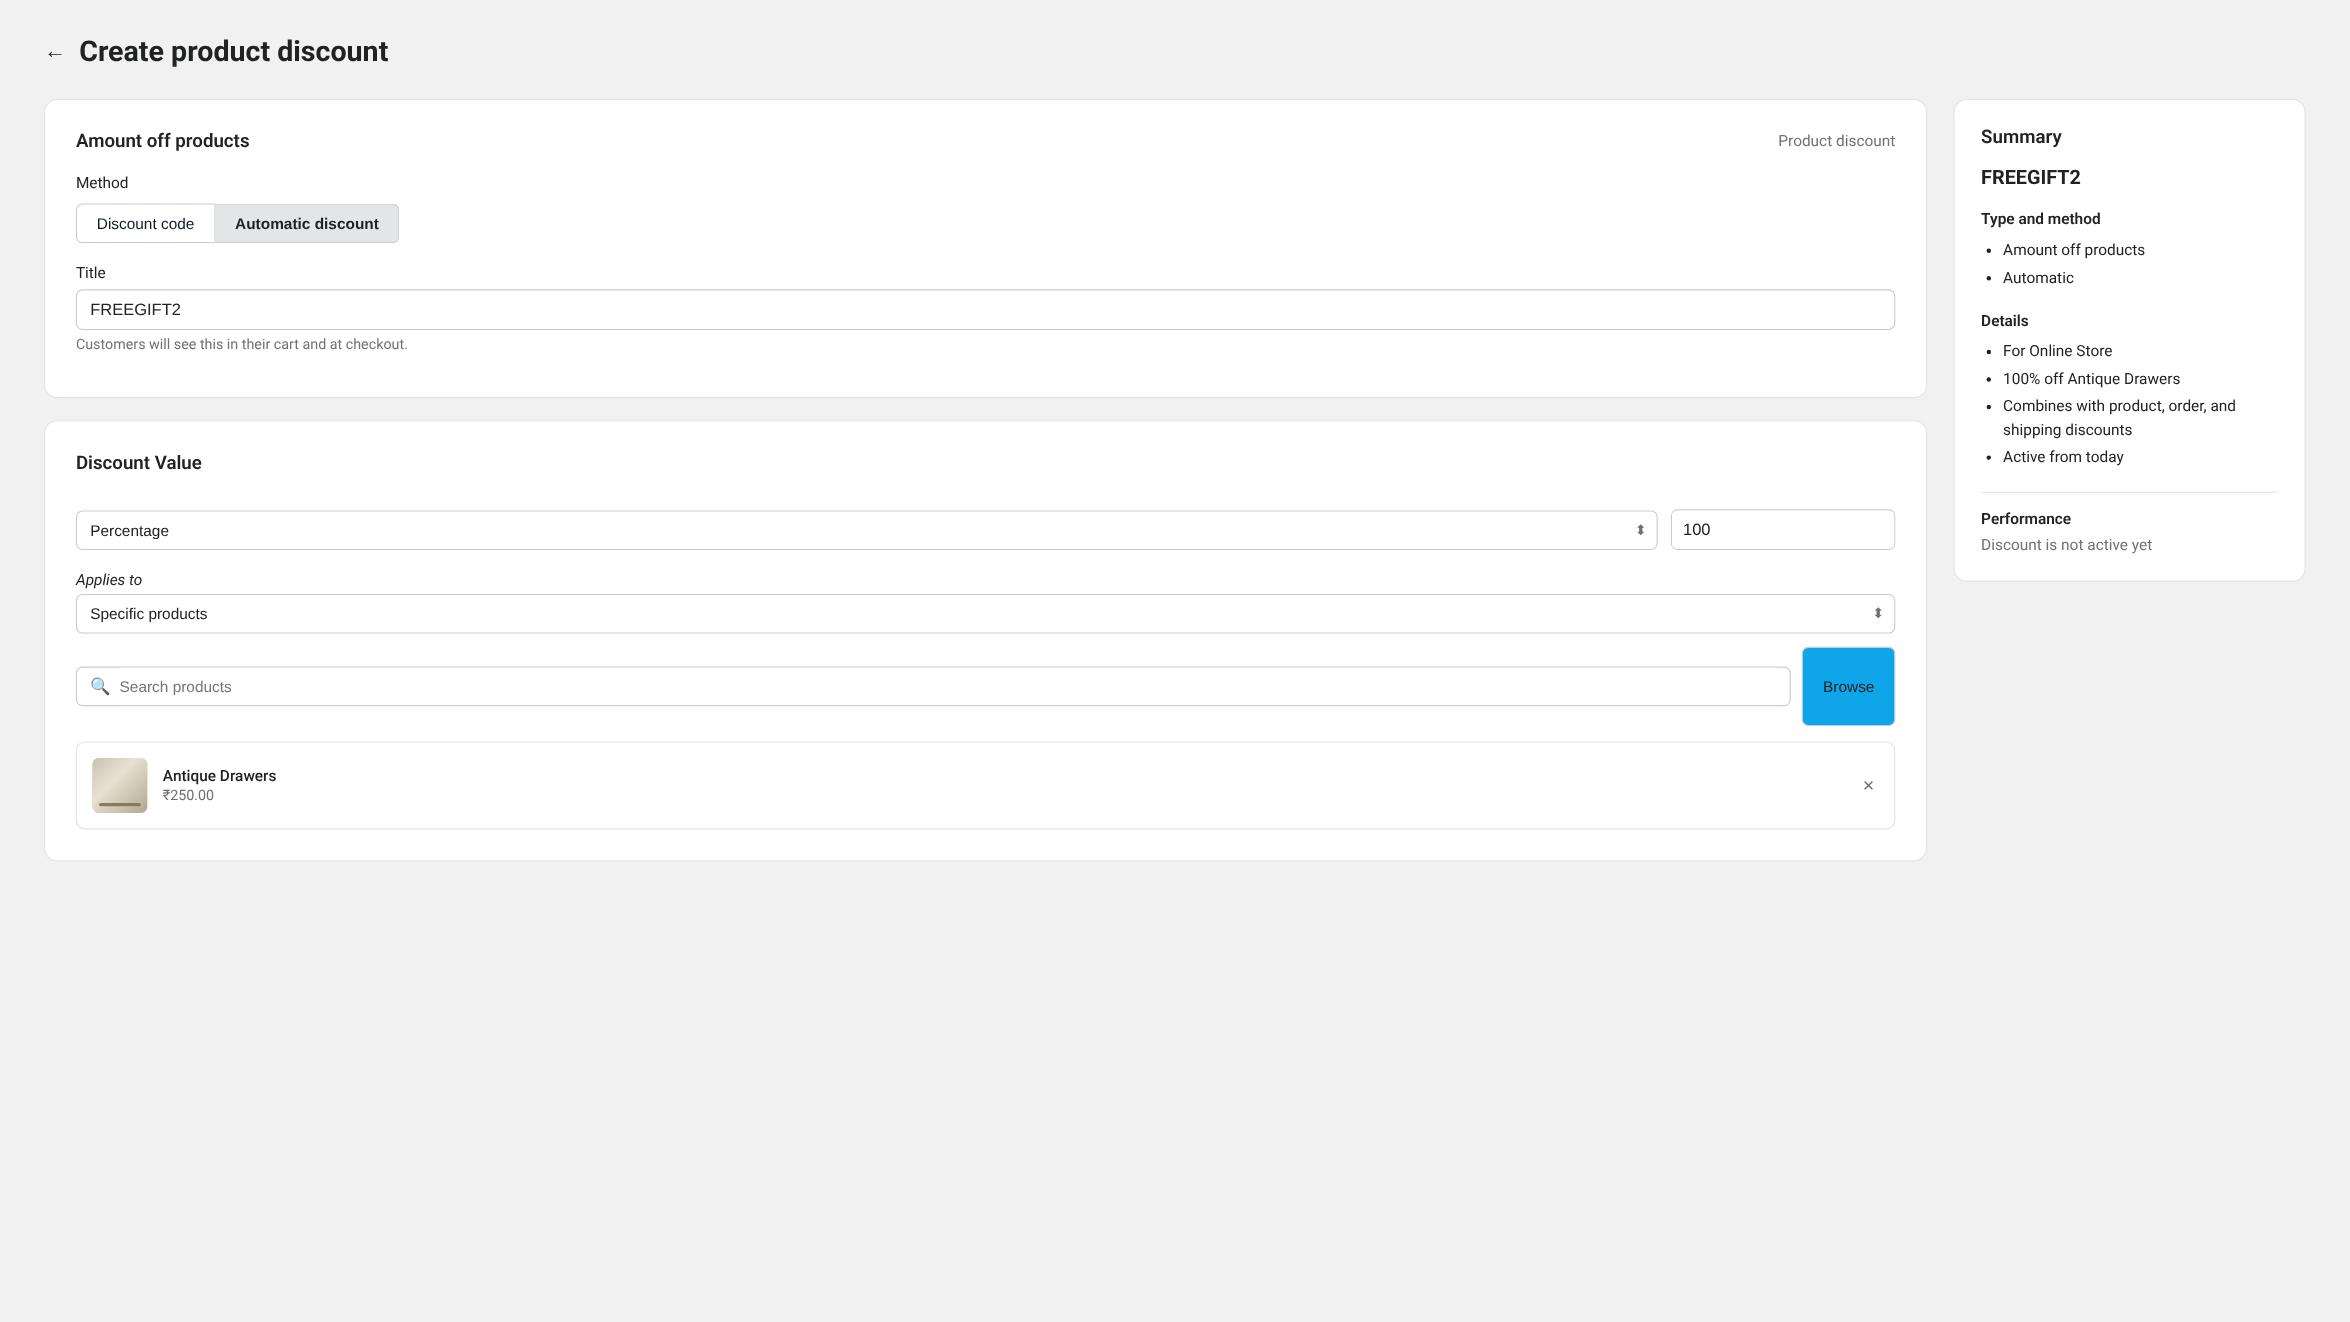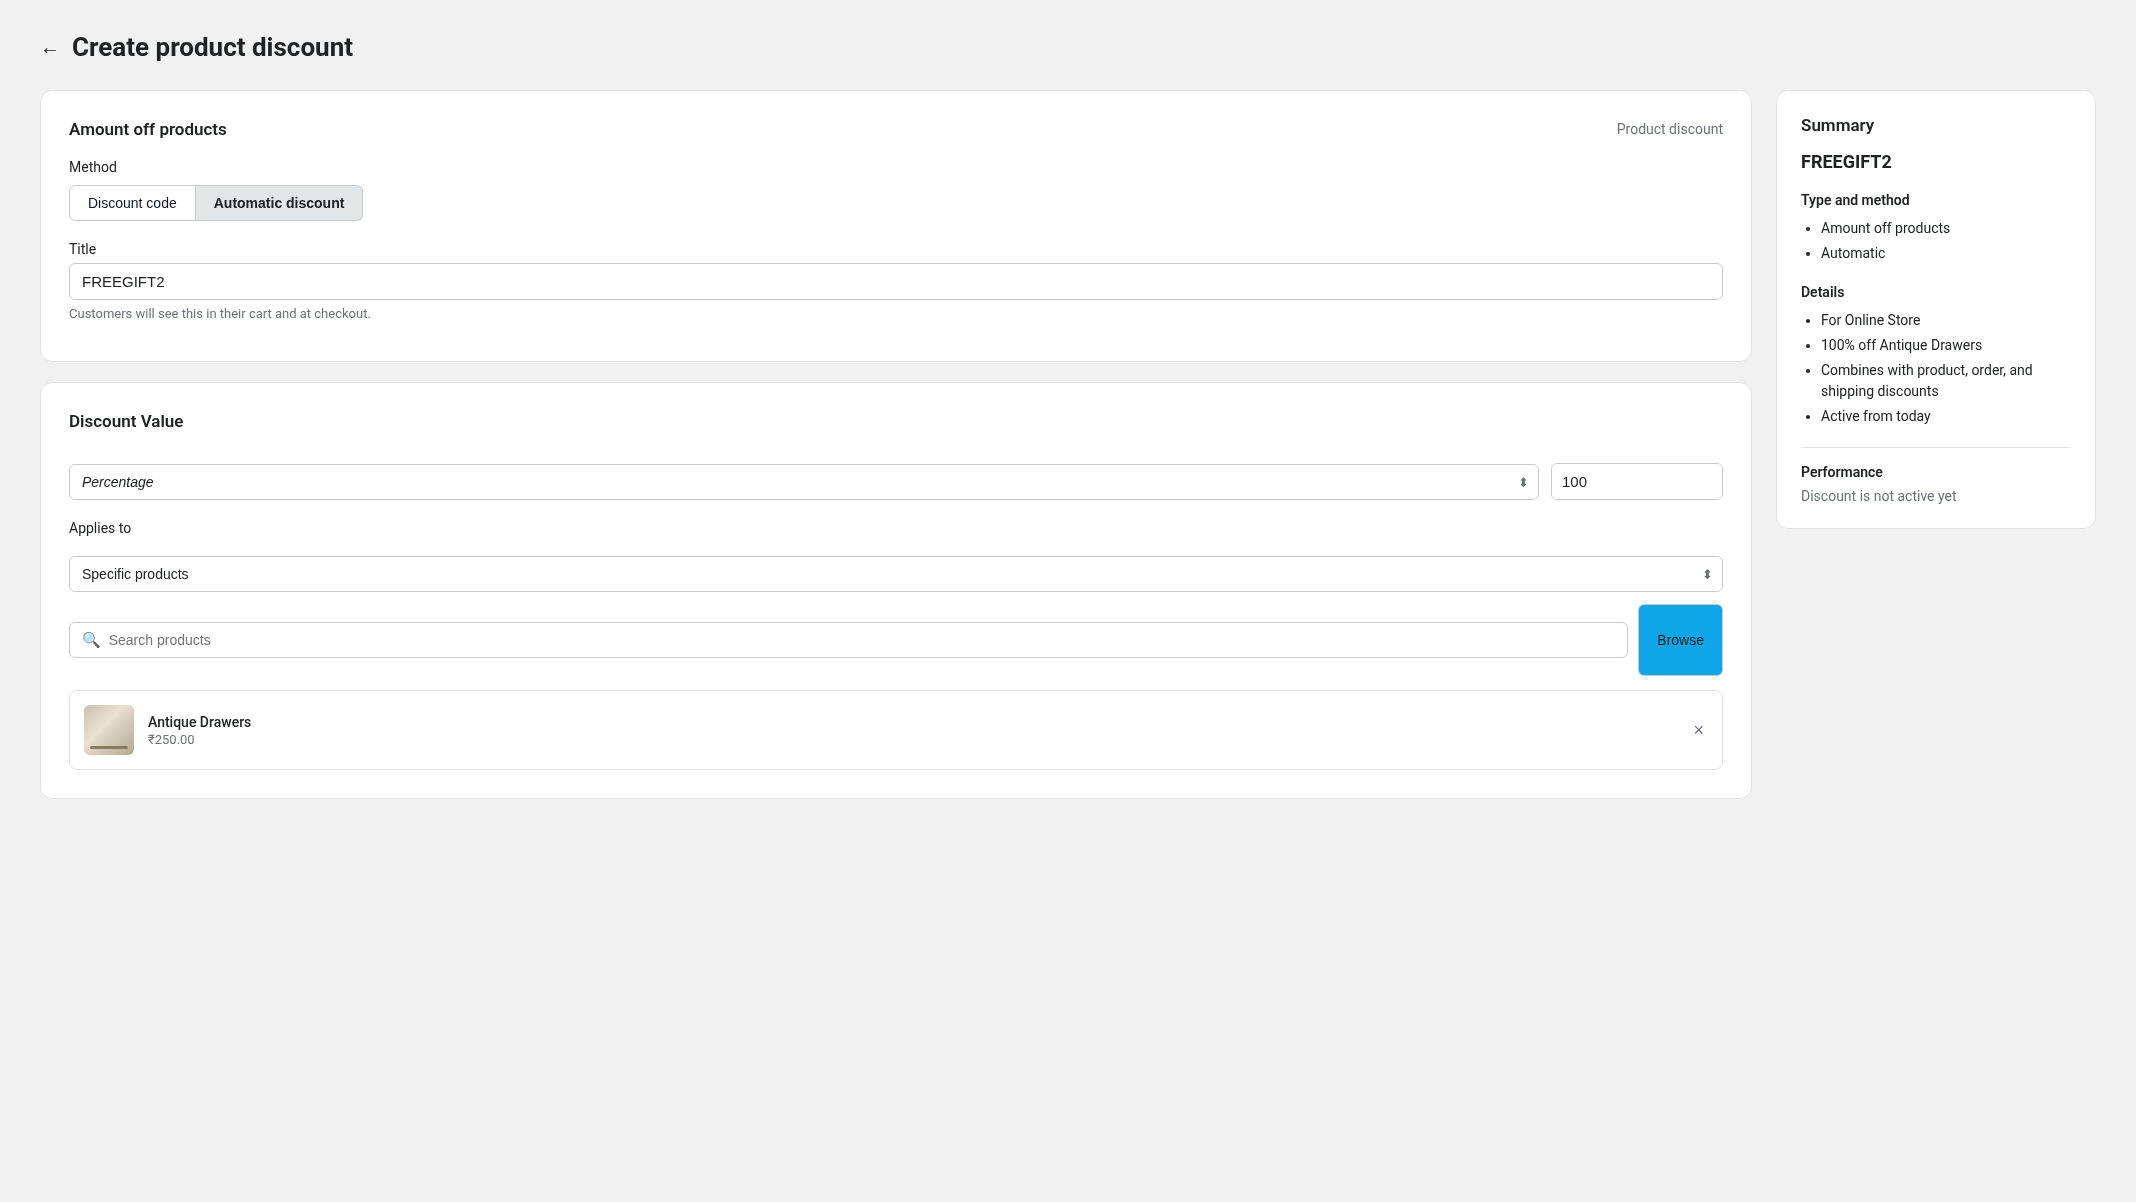--- a/index.html
+++ b/index.html
@@ -131,53 +131,53 @@
       width: 100%;
       padding: 9px 36px 9px 12px;
       border: 1.5px solid #c9cccf;
       border-radius: 6px;
       font-size: 14px;
       color: #202223;
       appearance: none;
       background: #fff;
       cursor: pointer;
       outline: none;
-      font-style: italic;
     }
     .select-chevron {
       position: absolute;
       right: 10px;
       top: 50%;
       transform: translateY(-50%);
       pointer-events: none;
       color: #6d7175;
       font-size: 13px;
     }
     .value-input-wrapper {
       display: flex;
       align-items: flex-start;
       border: 1.5px solid #c9cccf;
       border-radius: 6px;
       overflow: hidden;
-      width: 172px;
+      width: 204px;
     }
     .value-input {
       flex: 1;
       padding: 9px 10px;
       border: none;
       font-size: 15px;
       color: #202223;
       outline: none;
     }
     .applies-to-label {
       font-size: 14px;
       color: #202223;
-      margin-bottom: 20px;
+      margin-bottom: 4px;
       margin-top: 20px;
       display: block;
+      font-style: italic;
     }
     .applies-select-wrapper {
       position: relative;
       width: 100%;
       margin-bottom: 12px;
     }
     .applies-select {
       width: 100%;
       padding: 9px 36px 9px 12px;
       border: 1.5px solid #c9cccf;

